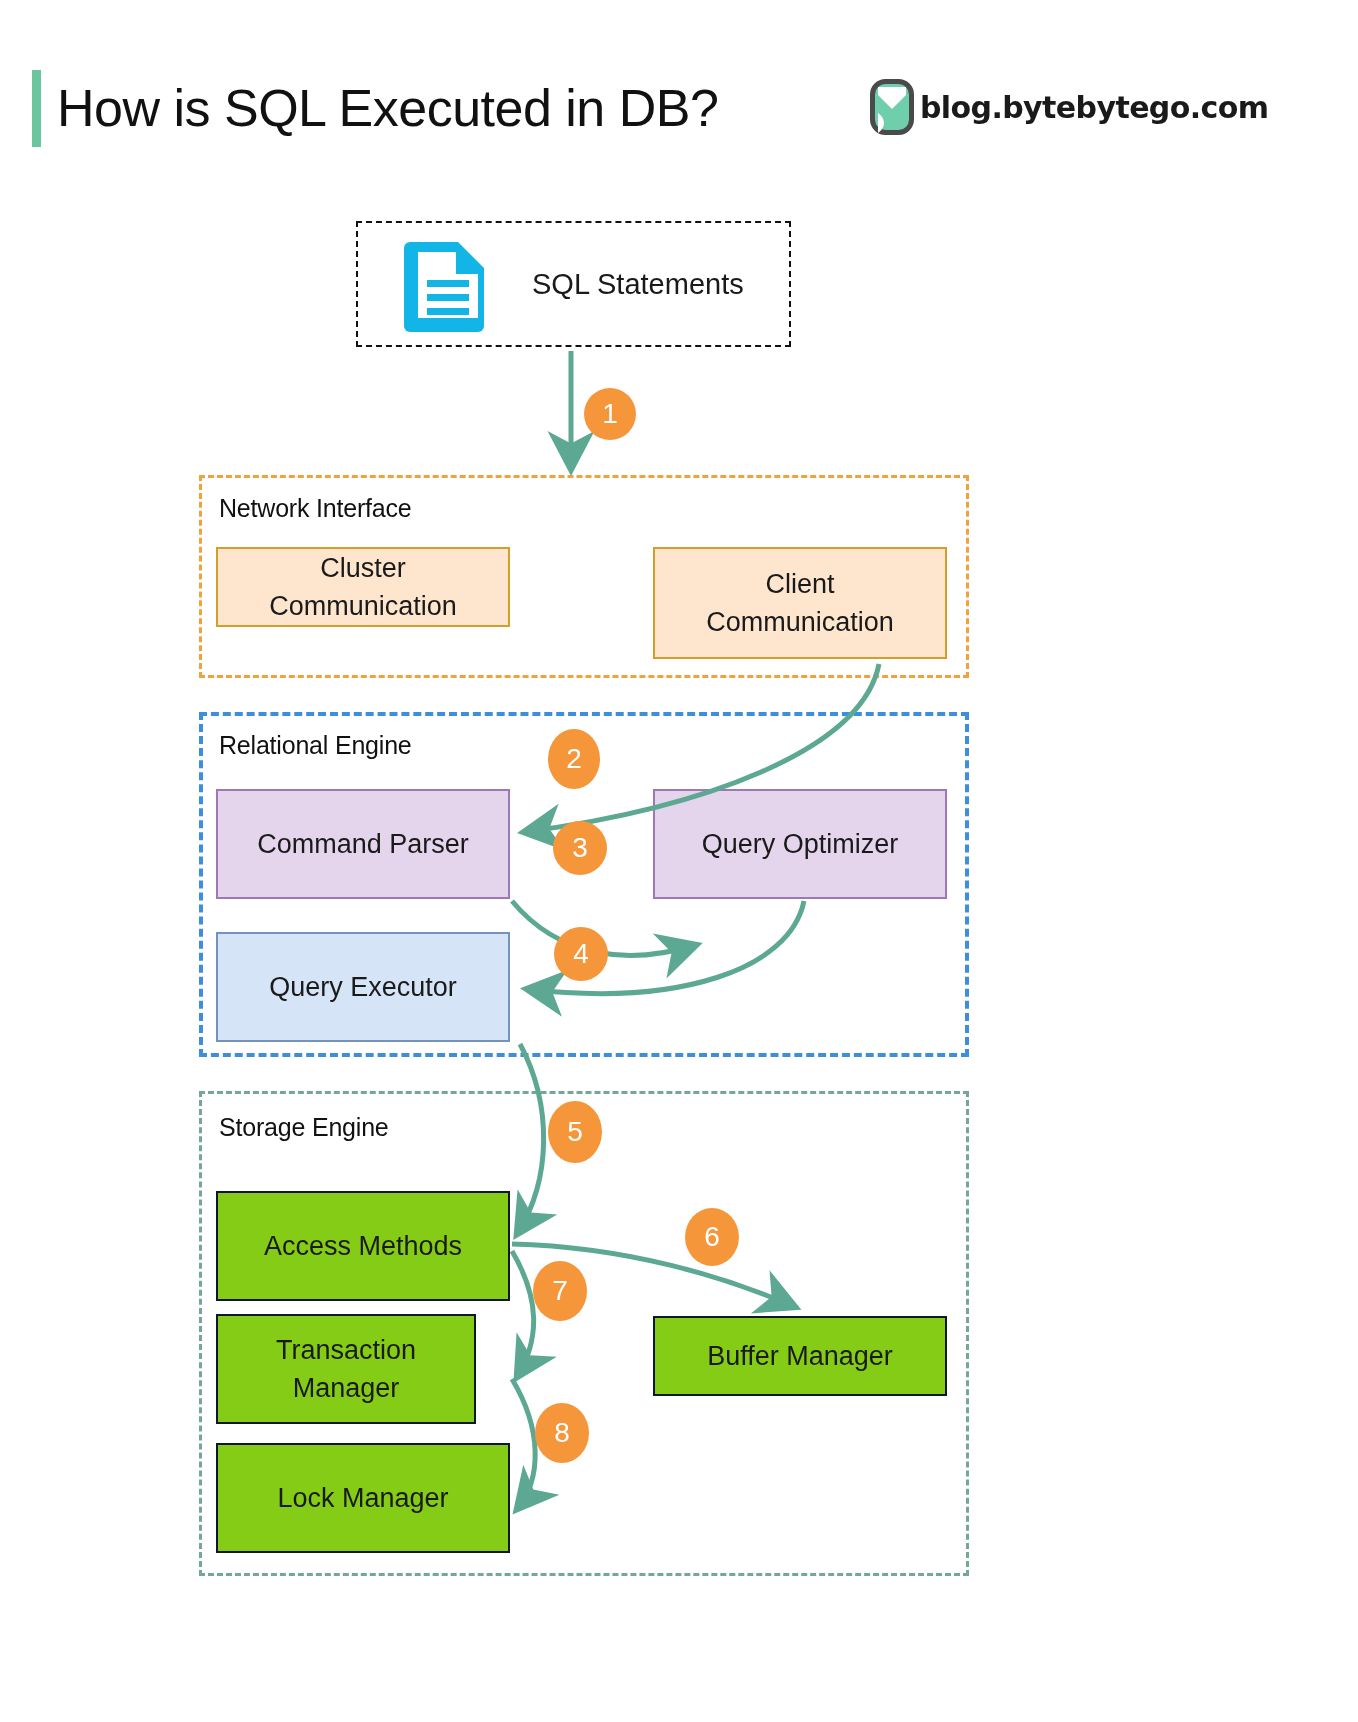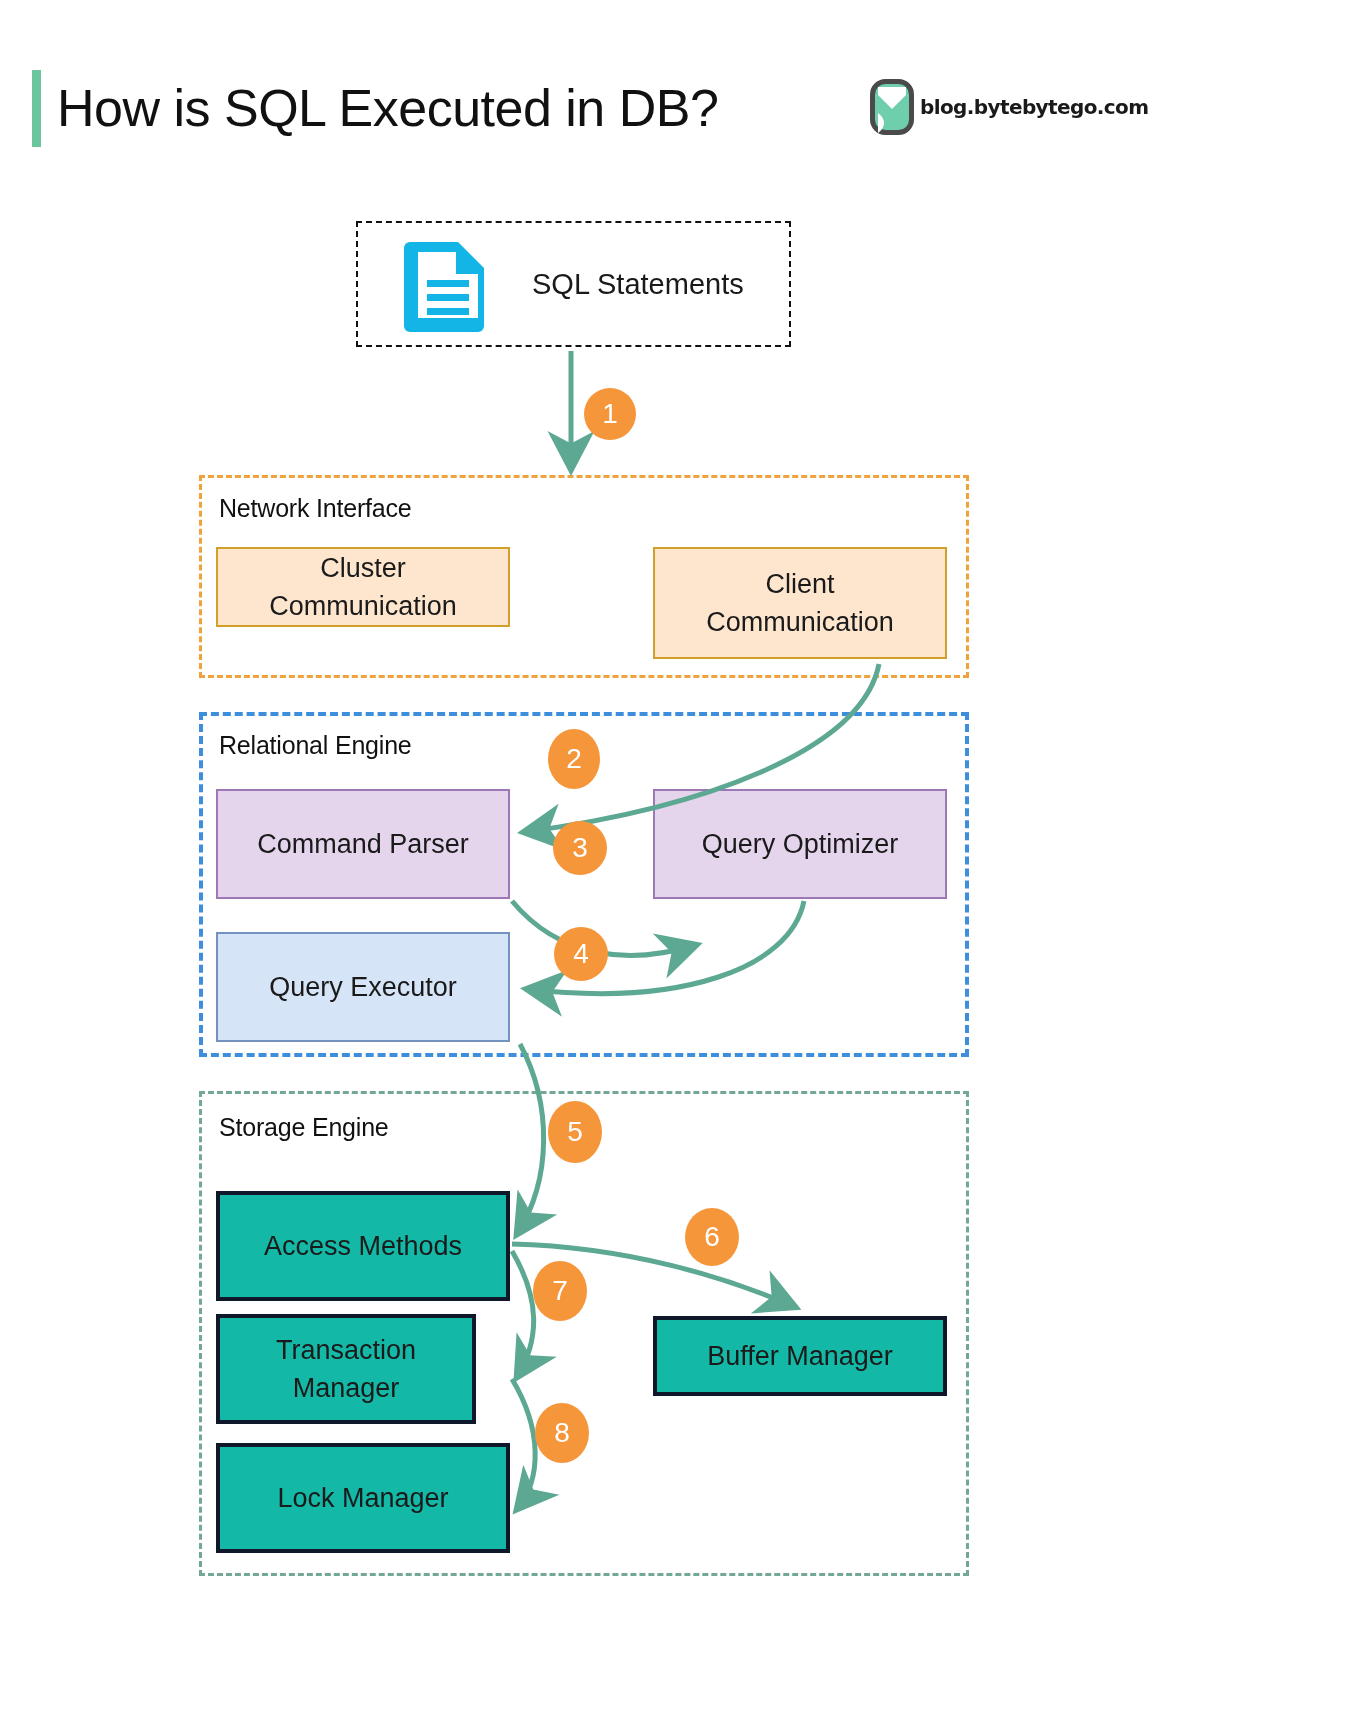--- a/index.html
+++ b/index.html
@@ -19,21 +19,21 @@
     position:absolute;left:57px;top:33px;
     font-size:52px;font-weight:400;letter-spacing:-0.5px;
     color:#111111;white-space:nowrap;line-height:72px;
   }
   .brand{
     position:absolute;left:870px;top:40px;
     display:flex;align-items:center;gap:6px;
   }
   .brand-logo{width:44px;height:56px;flex:0 0 auto;}
   .brand-text{
-    font-size:20px;font-weight:700;color:#1a1a1a;
+    font-size:30px;font-weight:700;color:#1a1a1a;
     font-family:"DejaVu Sans",sans-serif;
     letter-spacing:-0.6px;white-space:nowrap;
   }
 
   
   .zone{
     position:absolute;box-sizing:border-box;background:transparent;
   }
   .zone-title{
     position:absolute;font-size:25px;font-weight:400;color:#111;
@@ -47,21 +47,21 @@
   }
 
   
   .zone-net{border:3px dashed #F0A33C;}
   .zone-rel{border:4px dashed #3E8EDE;}
   .zone-sto{border:3px dashed #72A894;}
 
   .node-net{background:#FDE5CE;border:2px solid #D2A02A;}
   .node-rel{background:#E4D5EC;border:2px solid #9E77B5;}
   .node-exec{background:#D6E4F8;border:2px solid #7392BE;}
-  .node-sto{background:#14b8a6;border:4px solid #0f172a;text-align:center;}
+  .node-sto{background:#84cc16;border:2px solid #0f172a;text-align:center;}
 
   
   .sql-box{
     position:absolute;box-sizing:border-box;border:2px dashed #111;
     display:flex;align-items:center;
   }
   .sql-icon{width:92px;height:96px;margin-left:42px;flex:0 0 auto;}
   .sql-label{
     font-size:29px;color:#1a1a1a;margin-left:40px;white-space:nowrap;
   }

